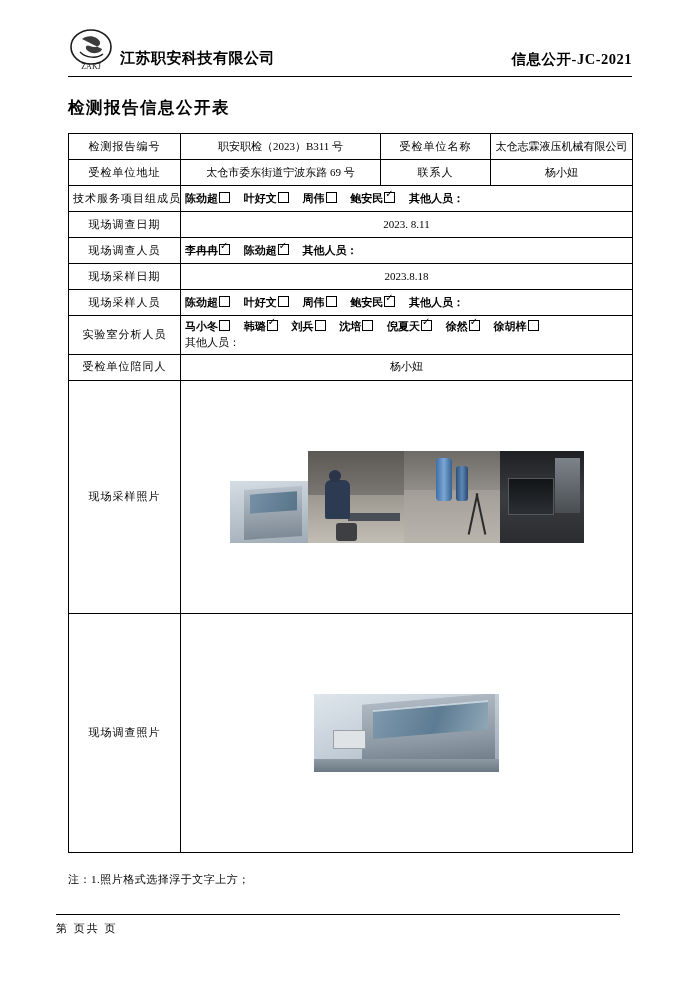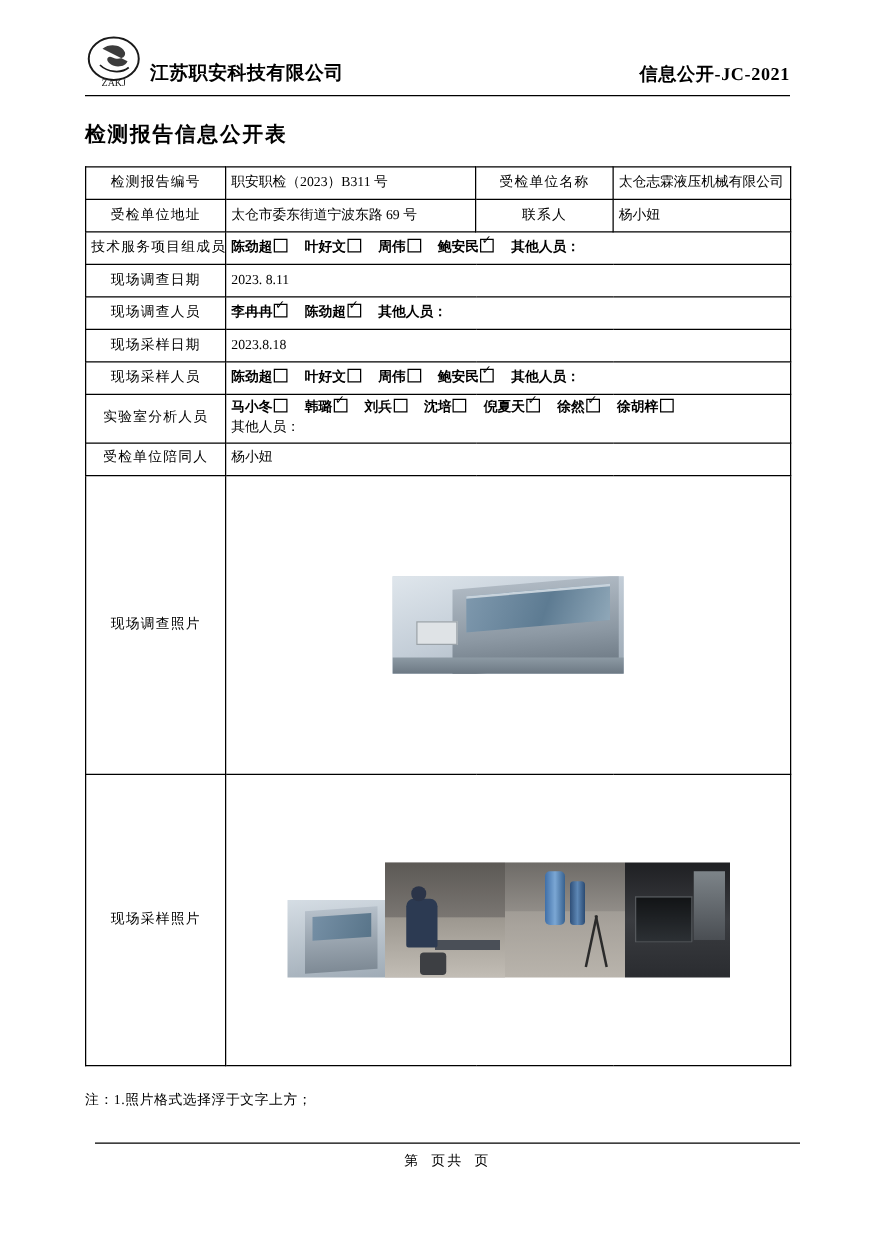--- a/index.html
+++ b/index.html
@@ -77,21 +77,21 @@
     font-size: 11px;
     padding: 3px 4px;
     vertical-align: middle;
     line-height: 1.45;
   }
   .lbl {
     text-align: center;
     letter-spacing: 1px;
     white-space: nowrap;
   }
-  .ctr { }
+  .ctr { text-align: center; }
   .val { padding-left: 8px; }
   .row-h { height: 26px; }
   .cb {
     display: inline-block;
     width: 9px;
     height: 9px;
     border: 1px solid #000;
     vertical-align: -1px;
     margin: 0 1px;
     position: relative;
@@ -271,29 +271,27 @@
     background: linear-gradient(180deg,#7d8489,#4a4e53);
   }
   
   .note {
     font-size: 11px;
     margin-top: 19px;
     letter-spacing: 0.5px;
   }
   .footer {
     position: absolute;
-    left: 76px;
+    left: 56px;
     top: 914px;
     width: 564px;
     border-top: 1.2px solid #000;
     padding-top: 6px;
-    text-align: center;
     font-size: 11px;
     letter-spacing: 2px;
-    font-family: Liberation Mono, monospace;
   }
 </style>
 </head>
 <body>
 
 <div class="page">
   <div class="content">
 
     <div class="header">
       <div class="header-left">
@@ -413,34 +411,20 @@
               <span class="person">
                 <span>徐胡梓</span><span class="cb"></span>
               </span>
             </div>
             <div>其他人员：</div>
           </td>
         </tr>
         <tr class="row-h">
           <td class="lbl">受检单位陪同人</td>
           <td colspan="3" class="ctr">杨小妞</td>
-        </tr>
-        <tr>
-          <td class="photo-label-cell" style="height:232px">现场调查照片</td>
-          <td colspan="3" class="photo-cell">
-            <div class="photo-wrap">
-              <div class="img-building">
-                <div class="sky"></div>
-                <div class="bldg"></div>
-                <div class="glass"></div>
-                <div class="ac"></div>
-                <div class="ground"></div>
-              </div>
-            </div>
-          </td>
         </tr>
         <tr>
           <td class="photo-label-cell" style="height:226px">现场采样照片</td>
           <td colspan="3" class="photo-cell">
             <div class="photo-wrap">
               <div class="photo-group">
                 <div class="img-small-building">
                   <div class="b2"></div>
                   <div class="g2"></div>
                 </div>
@@ -459,20 +443,34 @@
                   <div class="tripod"></div>
                 </div>
                 <div class="img-work3">
                   <div class="bright"></div>
                   <div class="screen"></div>
                 </div>
               </div>
             </div>
           </td>
         </tr>
+        <tr>
+          <td class="photo-label-cell" style="height:232px">现场调查照片</td>
+          <td colspan="3" class="photo-cell">
+            <div class="photo-wrap">
+              <div class="img-building">
+                <div class="sky"></div>
+                <div class="bldg"></div>
+                <div class="glass"></div>
+                <div class="ac"></div>
+                <div class="ground"></div>
+              </div>
+            </div>
+          </td>
+        </tr>
       </tbody>
     </table>
 
     <div class="note">注：1.照片格式选择浮于文字上方；</div>
   </div>
 
   <div class="footer">第  页共   页</div>
 </div>
 
 </body></html>

